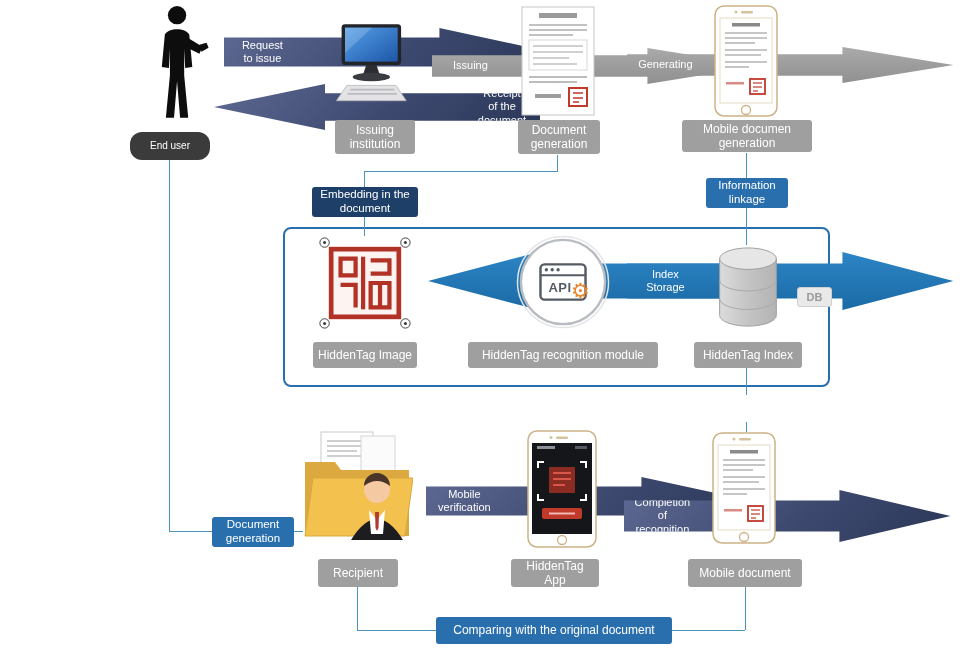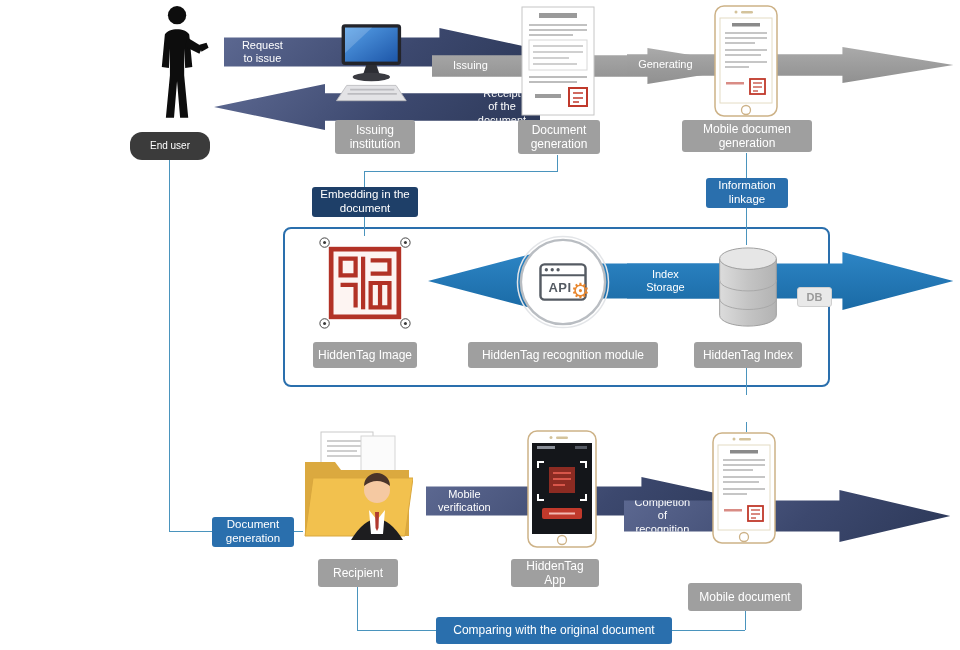--- a/index.html
+++ b/index.html
@@ -288,17 +288,17 @@
       <rect x="12" y="77" width="18" height="2.5" fill="#d98c85"></rect>
       <rect x="36" y="74" width="15" height="15" fill="none" stroke="#c0392b" stroke-width="1.8"></rect>
       <g stroke="#c0392b" stroke-width="1.2">
           <line x1="39" y1="78" x2="48" y2="78"></line>
           <line x1="39" y1="82" x2="48" y2="82"></line>
           <line x1="39" y1="86" x2="44" y2="86"></line>
         </g>
       <circle cx="32" cy="105" r="4.5" fill="#fff" stroke="#cdb287" stroke-width="1.3"></circle>
     </svg>
   </div>
-  <div class="abs lbl gray" style="left:688px;top:559px;width:114px;height:28px;margin-top:24px;">Mobile document</div>
+  <div class="abs lbl gray" style="left:688px;top:559px;width:114px;height:28px;">Mobile document</div>
 
   <div class="abs lbl blue" style="left:436px;top:617px;width:236px;height:27px;font-size:12px;">Comparing with the original document</div>
 
 </div>
 
 </body></html>

